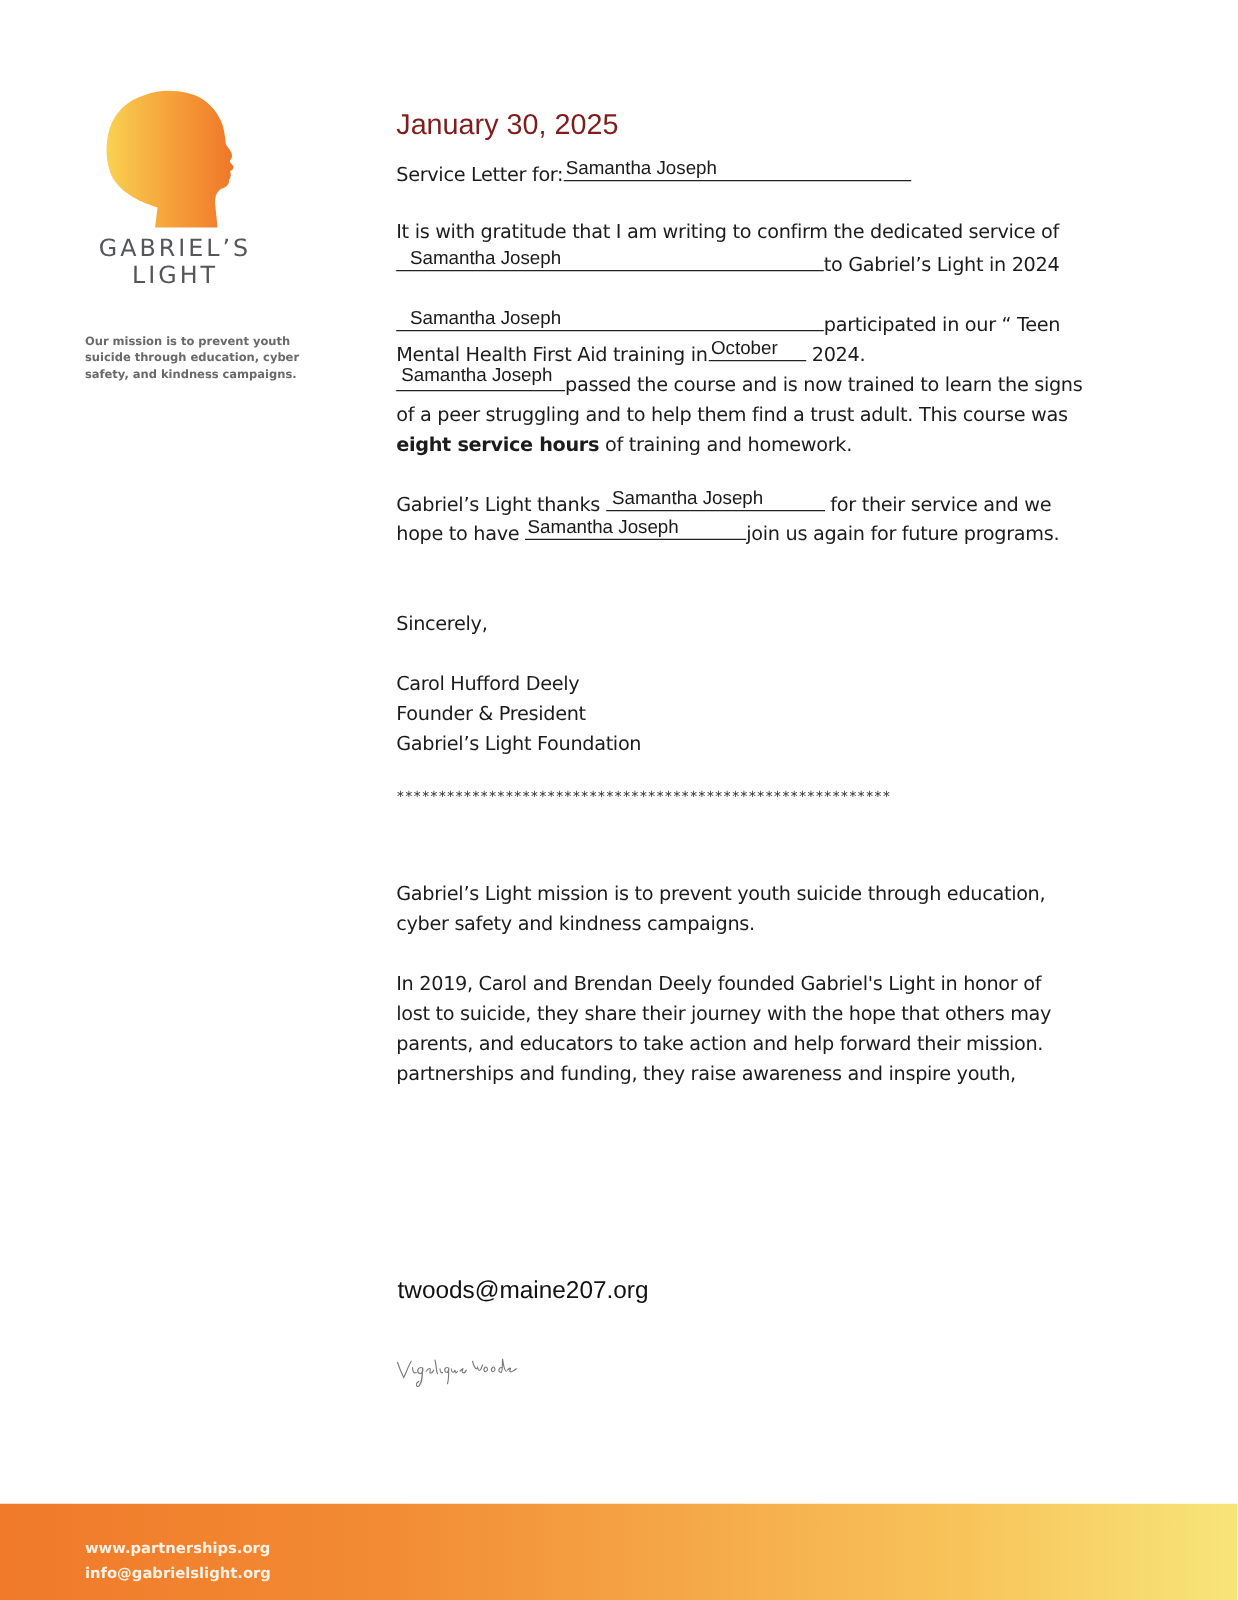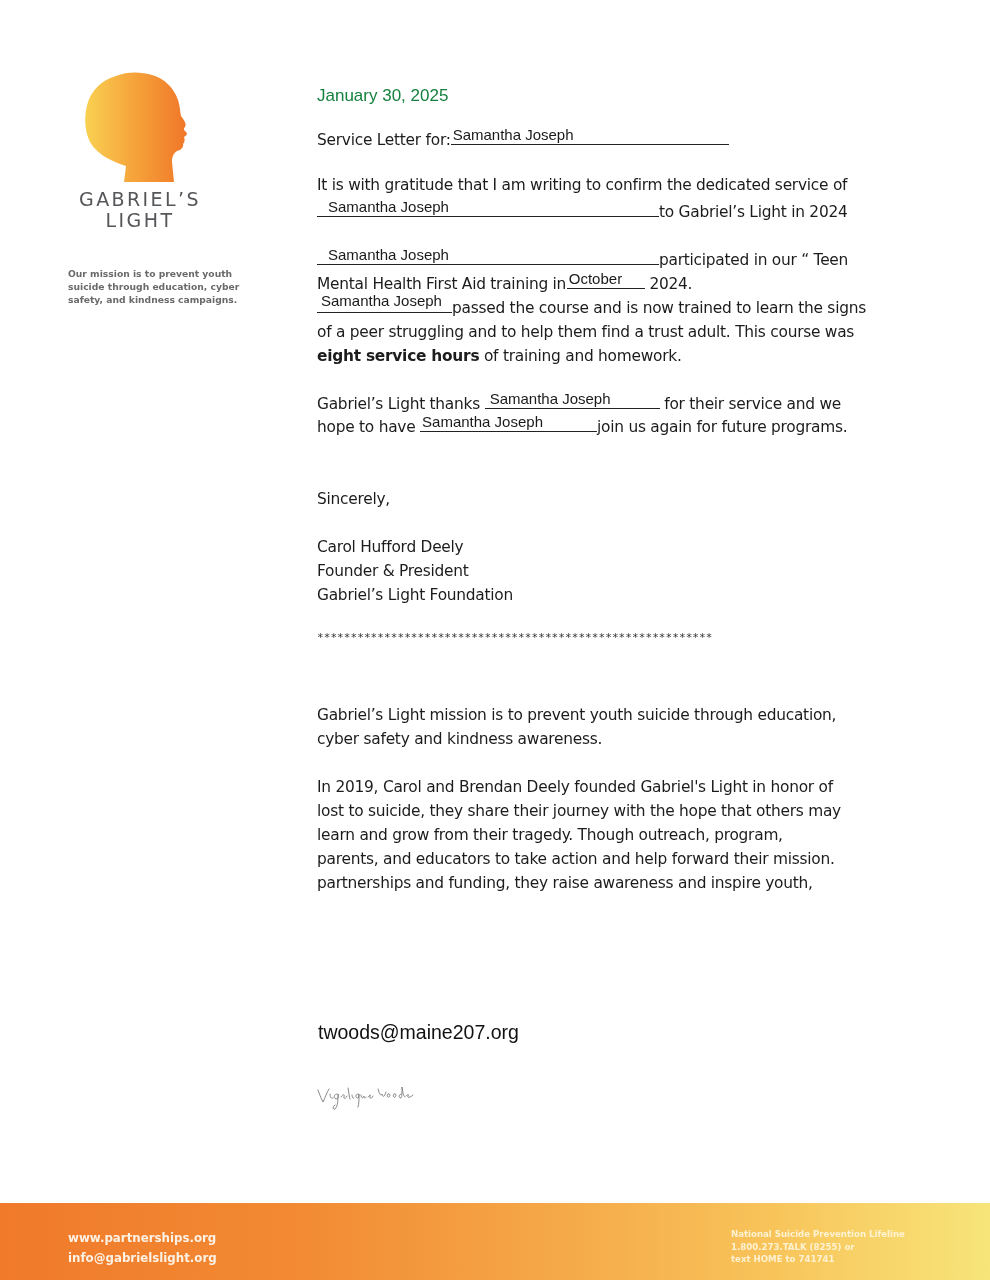--- a/index.html
+++ b/index.html
@@ -22,21 +22,21 @@
       font-family: "DejaVu Sans", sans-serif; font-weight: bold;
       font-size: 9.2px; line-height: 13px; color: #6a6a6a;
     }
 
     
     .body-text {
       font-family: "DejaVu Sans", sans-serif; font-size: 15.4px;
       color: #1c1c1c; letter-spacing: -0.25px; white-space: nowrap;
       line-height: 24px;
     }
-    .date { left: 317px; top: 86px; font-family: "Liberation Sans", sans-serif; font-size: 17px; color: #15803d; }
+    .date { left: 317px; top: 86px; font-family: "Liberation Sans", sans-serif; font-size: 23px; color: #7f1d1d; }
 
     .blank {
       display: inline-block; position: relative; vertical-align: baseline;
       border-bottom: 1.2px solid #222; height: 16px;
     }
     .fill {
       position: absolute; left: 4px; bottom: 1px;
       font-family: "Liberation Sans", sans-serif; font-size: 15px;
       color: #1a1a1a; letter-spacing: 0; white-space: nowrap; line-height: 16px;
     }
@@ -125,26 +125,25 @@
 </div>
 
 <div class="abs body-text" style="left:317px; top:487px;">Sincerely,</div>
 <div class="abs body-text" style="left:317px; top:535px;">Carol Hufford Deely</div>
 <div class="abs body-text" style="left:317px; top:559px;">Founder &amp; President</div>
 <div class="abs body-text" style="left:317px; top:583px;">Gabriel’s Light Foundation</div>
 
 <div class="abs stars">***********************************************************</div>
 
 <div class="abs body-text" style="left:317px; top:703px;">Gabriel’s Light mission is to prevent youth suicide through education,</div>
-<div class="abs body-text" style="left:317px; top:727px;">cyber safety and kindness awareness.</div>
+<div class="abs body-text" style="left:317px; top:727px;">cyber safety and kindness campaigns.</div>
 
 <div class="abs body-text" style="left:317px; top:775px;">
   <div>In 2019, Carol and Brendan Deely founded Gabriel's Light in honor of</div>
   <div>lost to suicide, they share their journey with the hope that others may</div>
-  <div>learn and grow from their tragedy. Though outreach, program,</div>
   <div>parents, and educators to take action and help forward their mission.</div>
   <div>partnerships and funding, they raise awareness and inspire youth,</div>
 </div>
 
 <div class="abs verified">
   <div>twoods@maine207.org</div>
 </div>
 
 <svg class="abs signature" viewBox="0 0 100 34" fill="none" stroke="#7a7a7a" stroke-width="0.9" stroke-linecap="round">
   <path d="M2 10 C4 16 6 20 7 22 C9 18 11 12 13 9"></path>
@@ -161,18 +160,13 @@
   <path d="M78 14 C76 16 78 19 80 16 C80 14 79 13 78 14"></path>
   <path d="M85 14 C83 14 82 18 85 18 C86 17 86 12 86 7 C87 12 87 16 89 17"></path>
   <path d="M90 16 C92 14 93 14 92 16 C91 18 94 18 97 15"></path>
 </svg>
 
 <div class="abs footer">
   <div class="abs footer-left">
     <div>www.partnerships.org</div>
     <div>info@gabrielslight.org</div>
   </div>
-  <div class="abs footer-right">
-    <div>National Suicide Prevention Lifeline</div>
-    <div>1.800.273.TALK (8255) or</div>
-    <div>text HOME to 741741</div>
-  </div>
 </div>
 
 </body></html>

